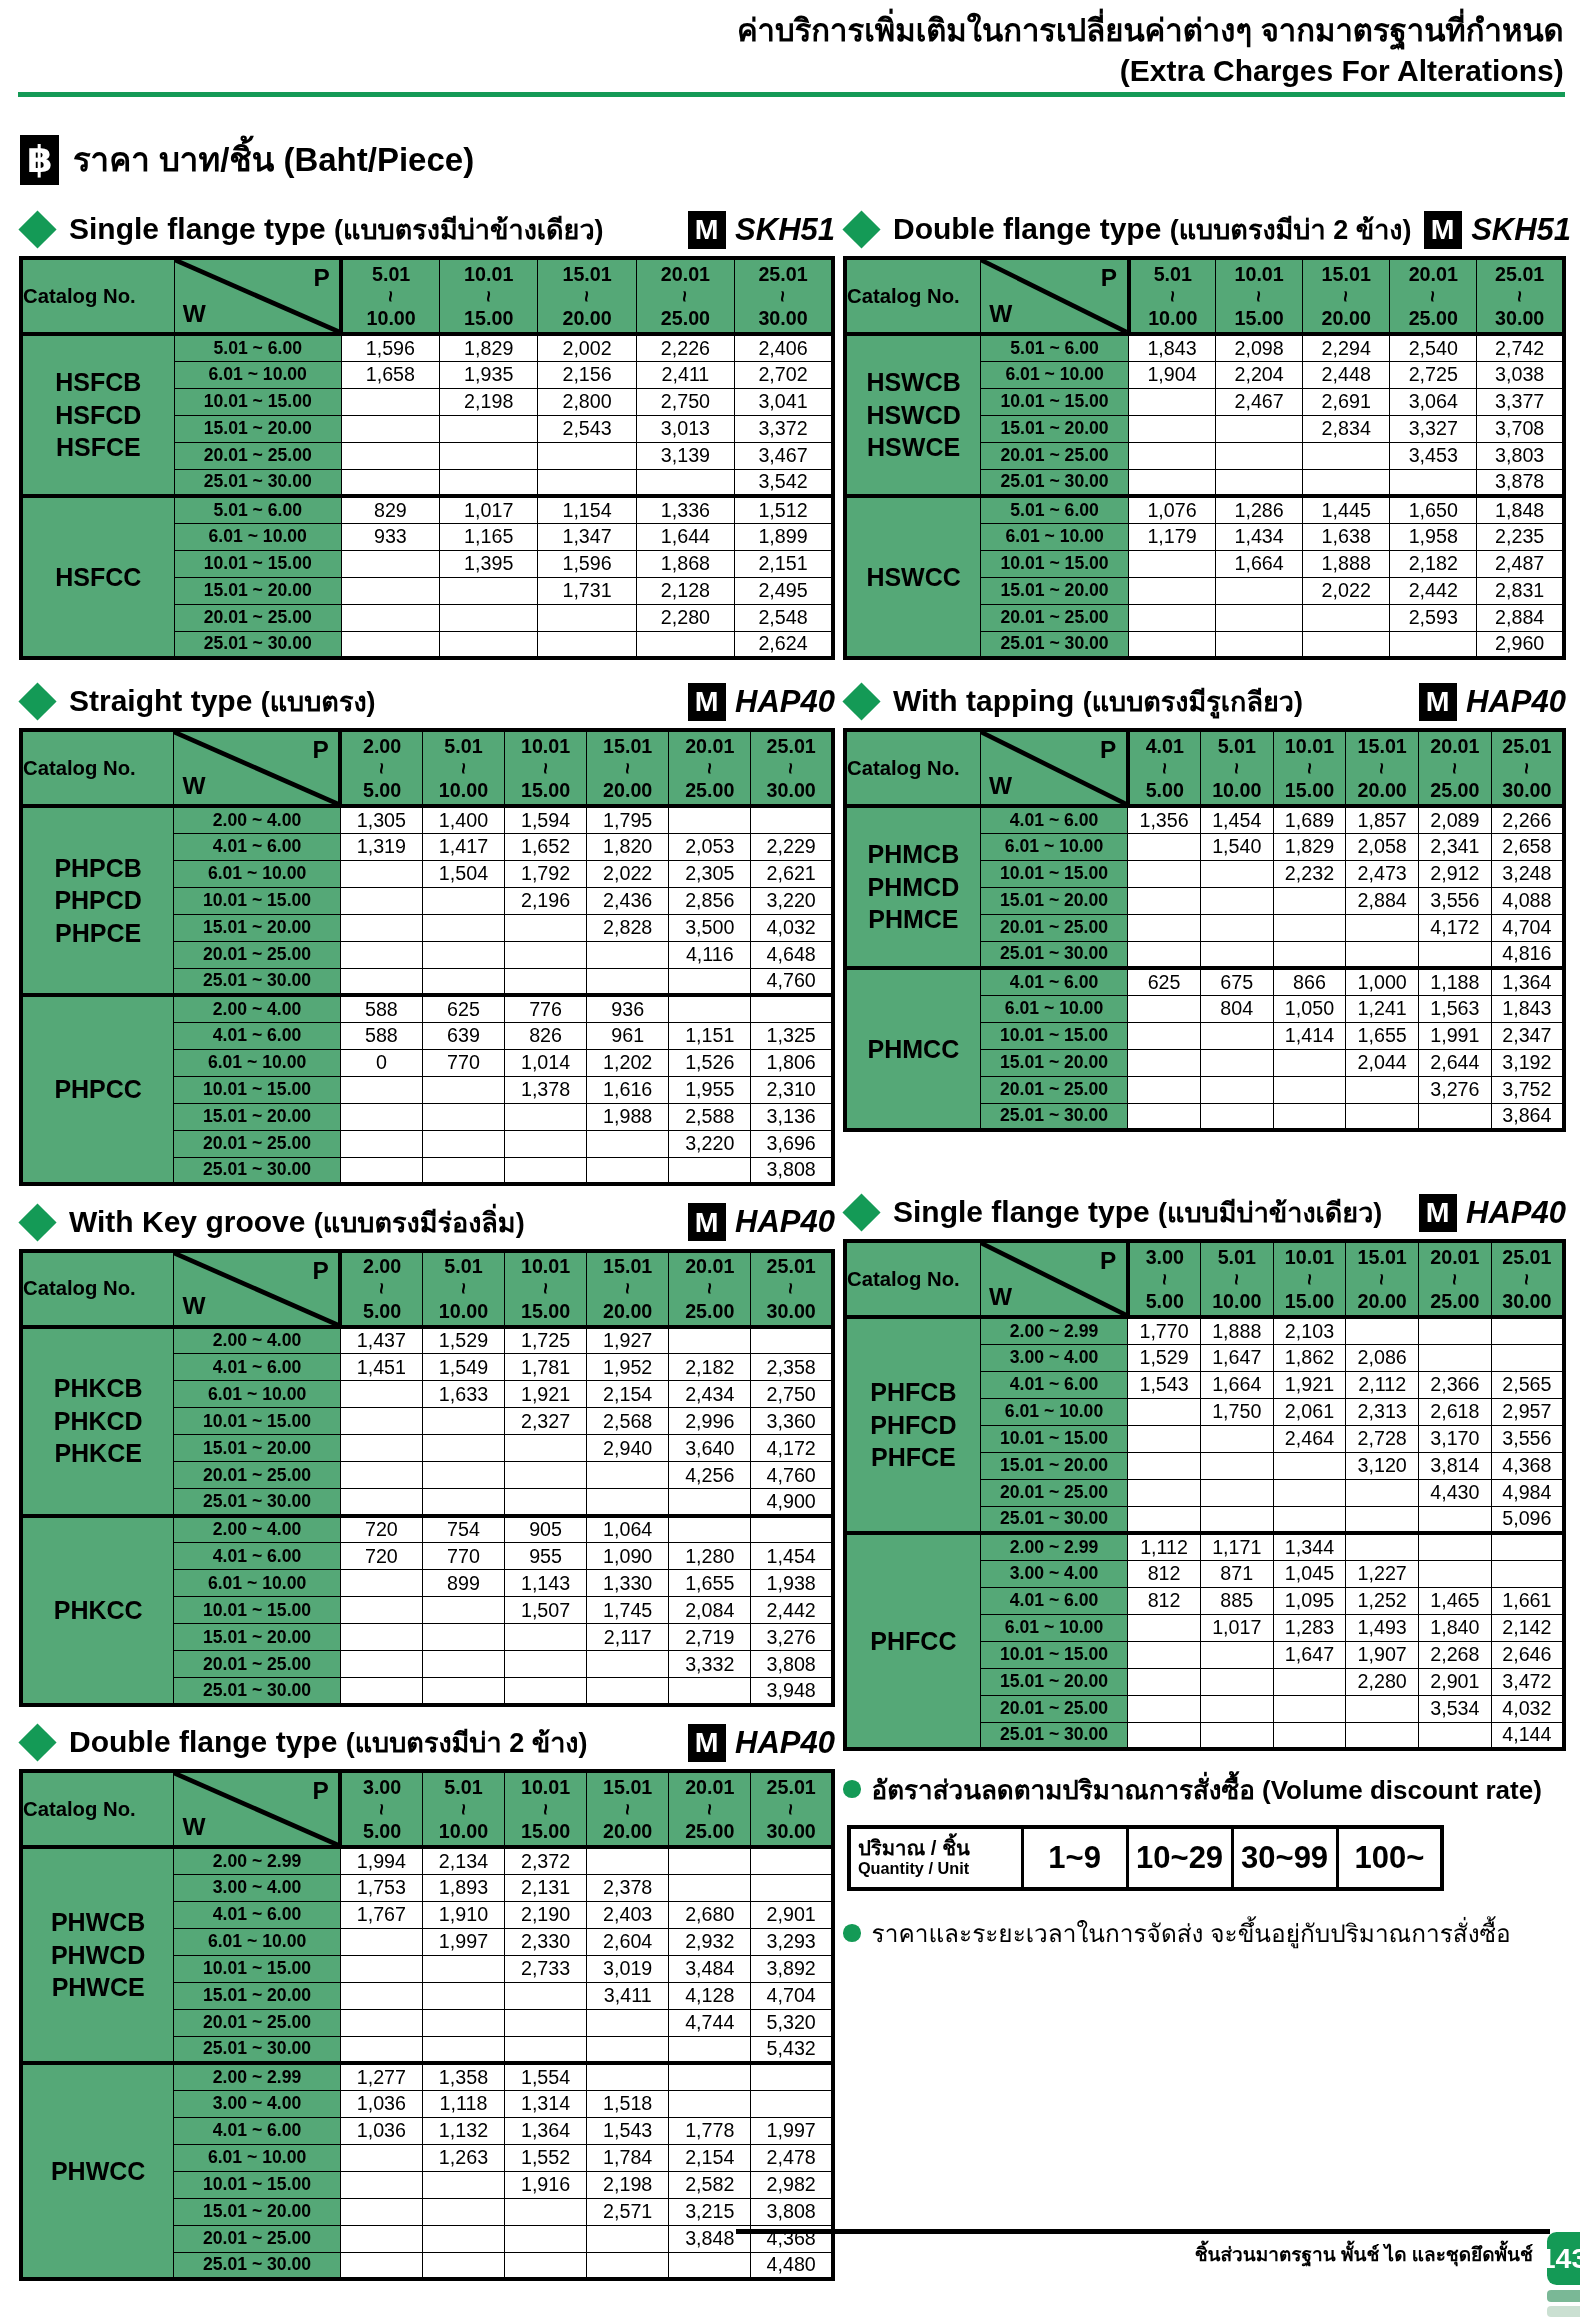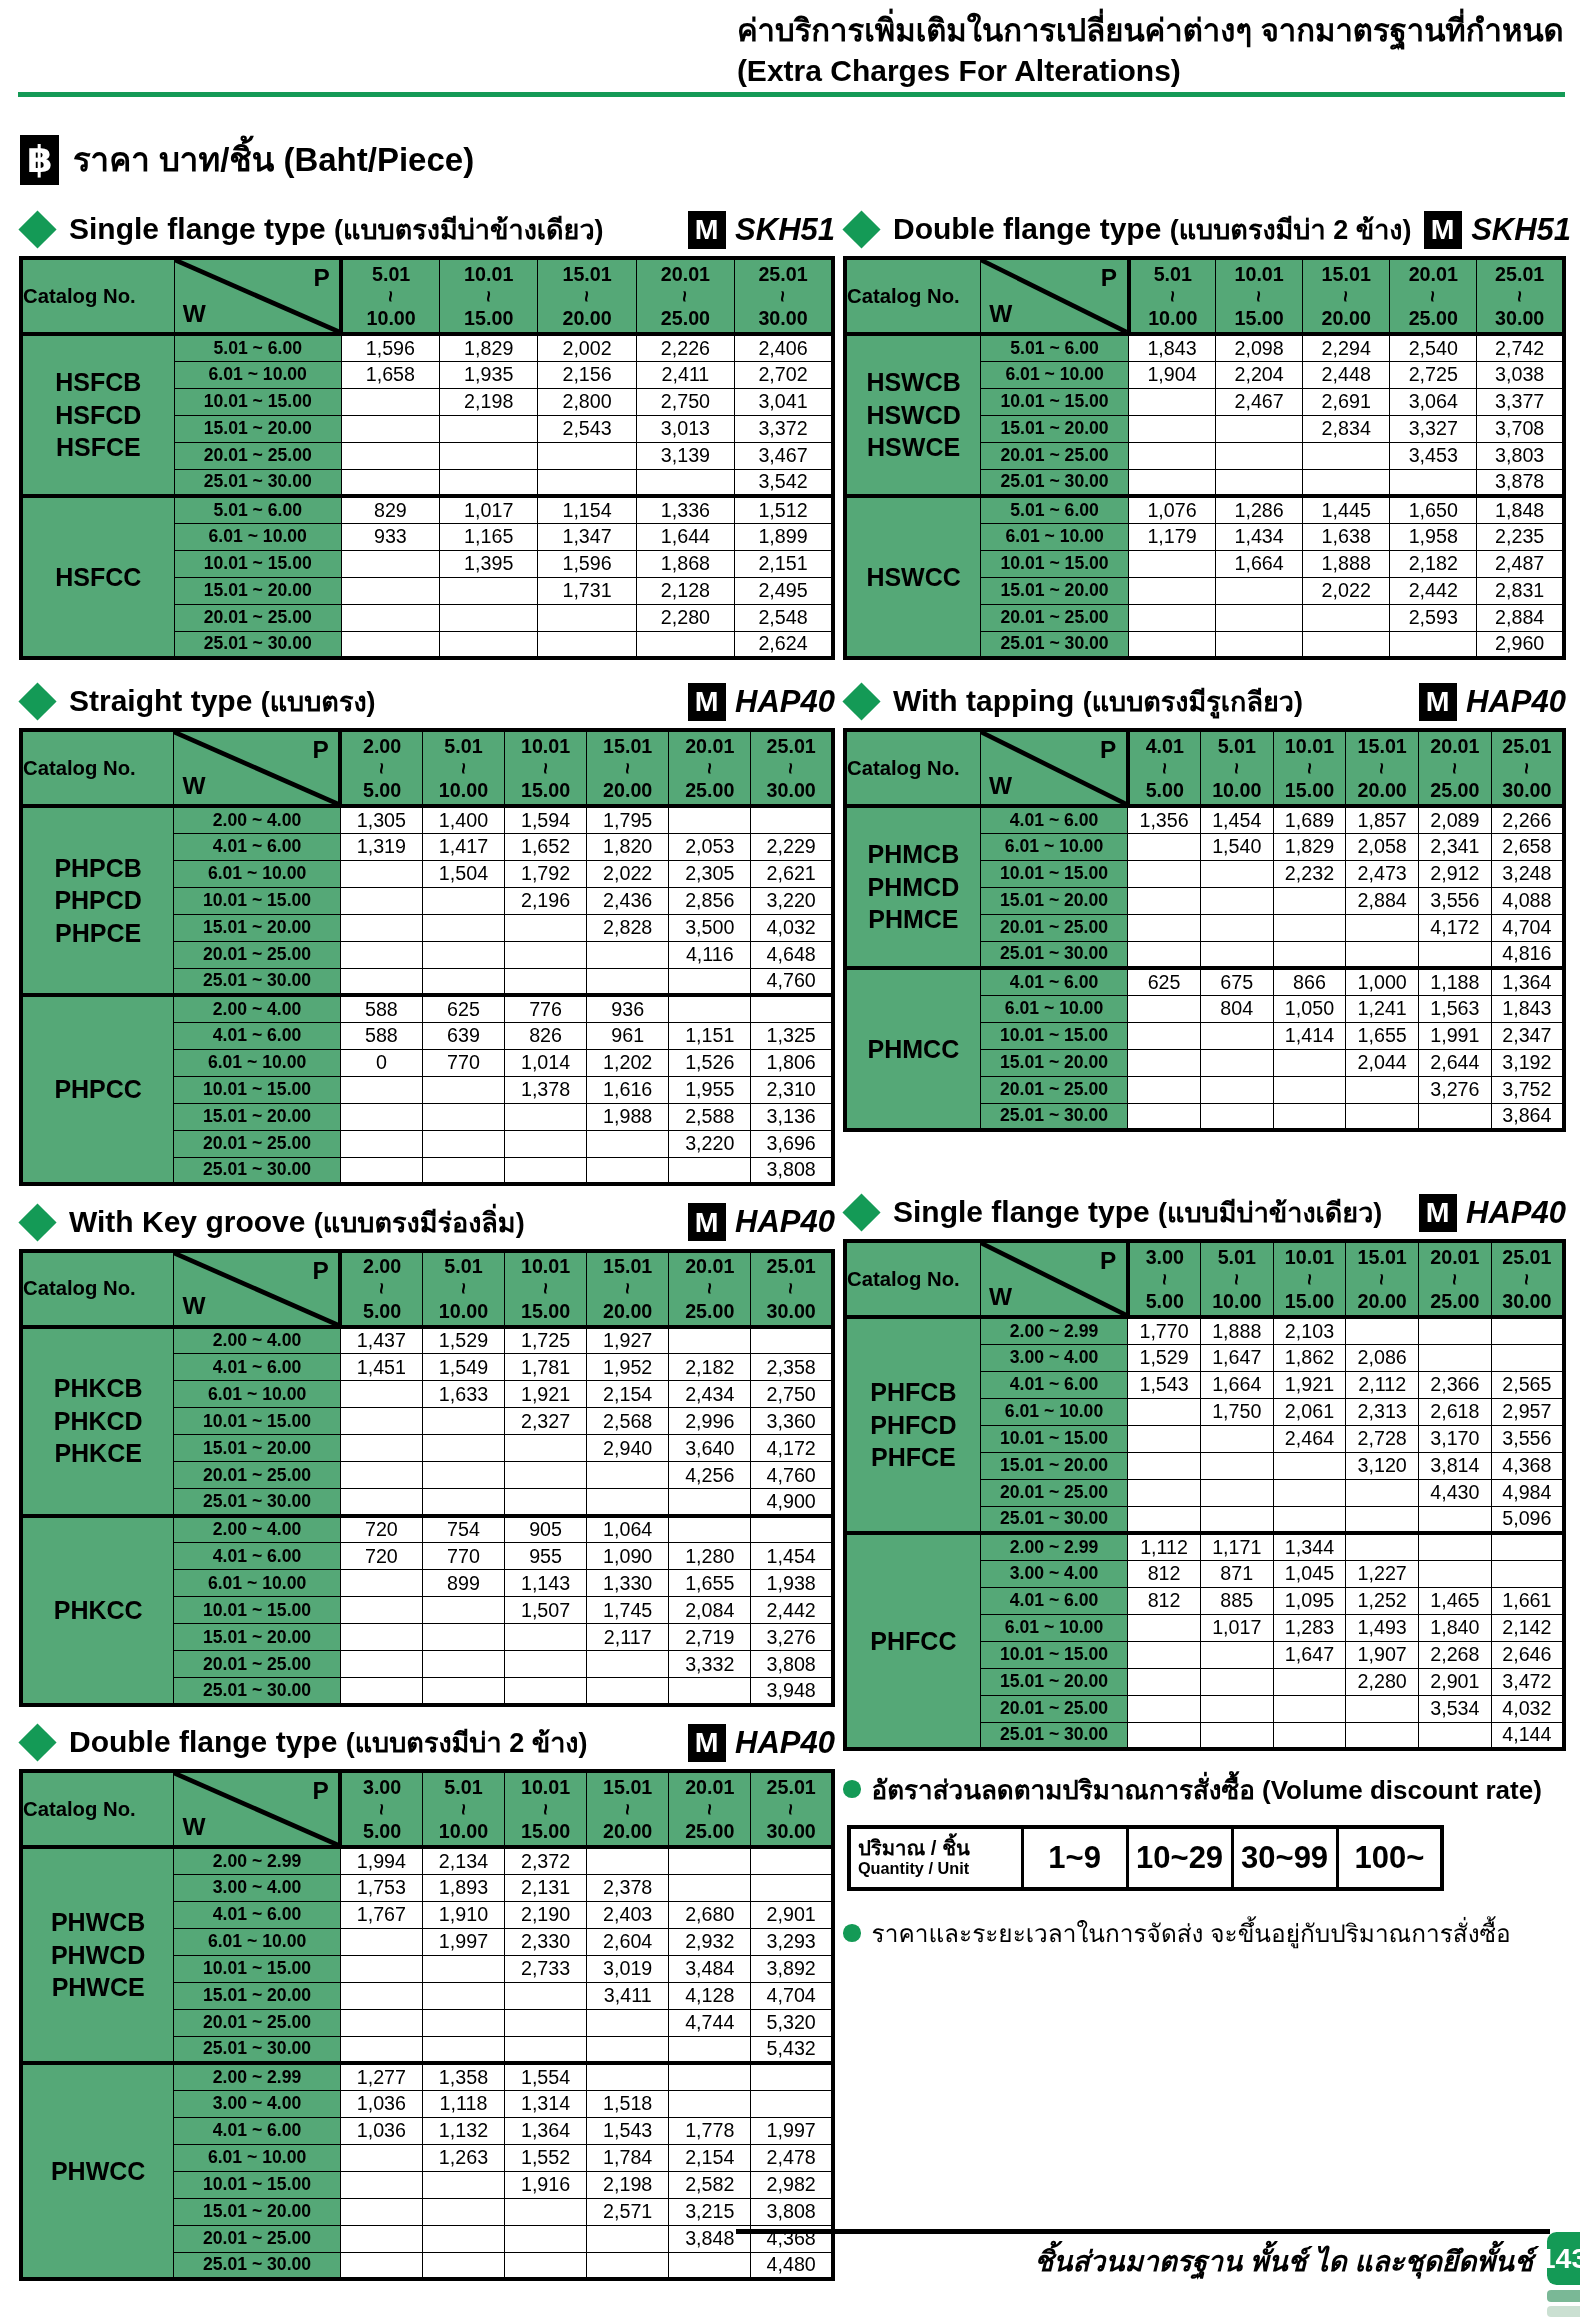--- a/index.html
+++ b/index.html
@@ -8,21 +8,21 @@
     --strip2:#7ab896;
     --strip3:#cbe0d2;
     --strip4:#d3d5d4;
   }
   *{box-sizing:border-box;margin:0;padding:0;}
   html,body{background:#e8e8e8;}
   body{font-family:"Liberation Sans","DejaVu Sans",sans-serif;}
   #page{position:relative;width:1580px;height:2319px;background:#fff;overflow:hidden;}
 
   
-  .page-header{position:absolute;top:12.2px;right:16.3px;text-align:left;}
+  .page-header{position:absolute;top:12.2px;right:16.3px;text-align:right;}
   .page-header .th{font-size:31px;font-weight:bold;line-height:1.25;}
   .page-header .en{font-size:30px;font-weight:bold;line-height:1.3;}
   .green-rule{position:absolute;left:17.6px;right:15px;top:92px;height:5.4px;background:var(--accent);}
 
   
   .price-heading{position:absolute;left:20.3px;top:133px;display:flex;align-items:center;gap:13.6px;}
   .baht-badge{width:39px;height:50px;background:#000;color:#fff;font-size:37px;font-weight:bold;
               display:flex;align-items:center;justify-content:center;}
   .price-heading .txt{font-size:33px;font-weight:bold;}
 
@@ -72,21 +72,21 @@
   table.discount th,table.discount td{border:3.4px solid #000;height:62px;}
   table.discount th{width:173px;text-align:left;padding-left:6.8px;background:#fff;}
   table.discount th .l1{font-size:20.3px;font-weight:bold;display:block;line-height:1.1;}
   table.discount th .l2{font-size:16.3px;font-weight:bold;display:block;line-height:1.1;}
   table.discount td{font-size:31px;font-weight:bold;text-align:center;background:#fff;}
   .disc-note{display:flex;align-items:center;gap:11px;margin-top:23px;}
   .disc-note .txt{font-size:24.4px;}
 
   
   .footer-rule{position:absolute;left:736px;width:814px;top:2229px;height:4.7px;background:#000;}
-  .footer-text{position:absolute;right:47px;top:2239px;font-size:28px;font-weight:bold;font-style:italic;}
+  .footer-text{position:absolute;right:47px;top:2239px;font-size:19px;font-weight:bold;}
   .page-tab{position:absolute;left:1547px;top:2232px;width:33px;height:53px;background:var(--accent);
             color:#fff;font-size:28.5px;font-weight:bold;display:flex;align-items:center;justify-content:center;
             border-radius:9.5px 0 0 9.5px;}
   .tab-strip1{position:absolute;left:1547px;top:2290px;width:33px;height:11.5px;background:var(--strip2);border-radius:4.1px 0 0 4.1px;}
   .tab-strip2{position:absolute;left:1547px;top:2306px;width:33px;height:11px;background:var(--strip3);border-radius:4.1px 0 0 4.1px;}
 </style>
 </head>
 <body>
 
 <div id="page">

